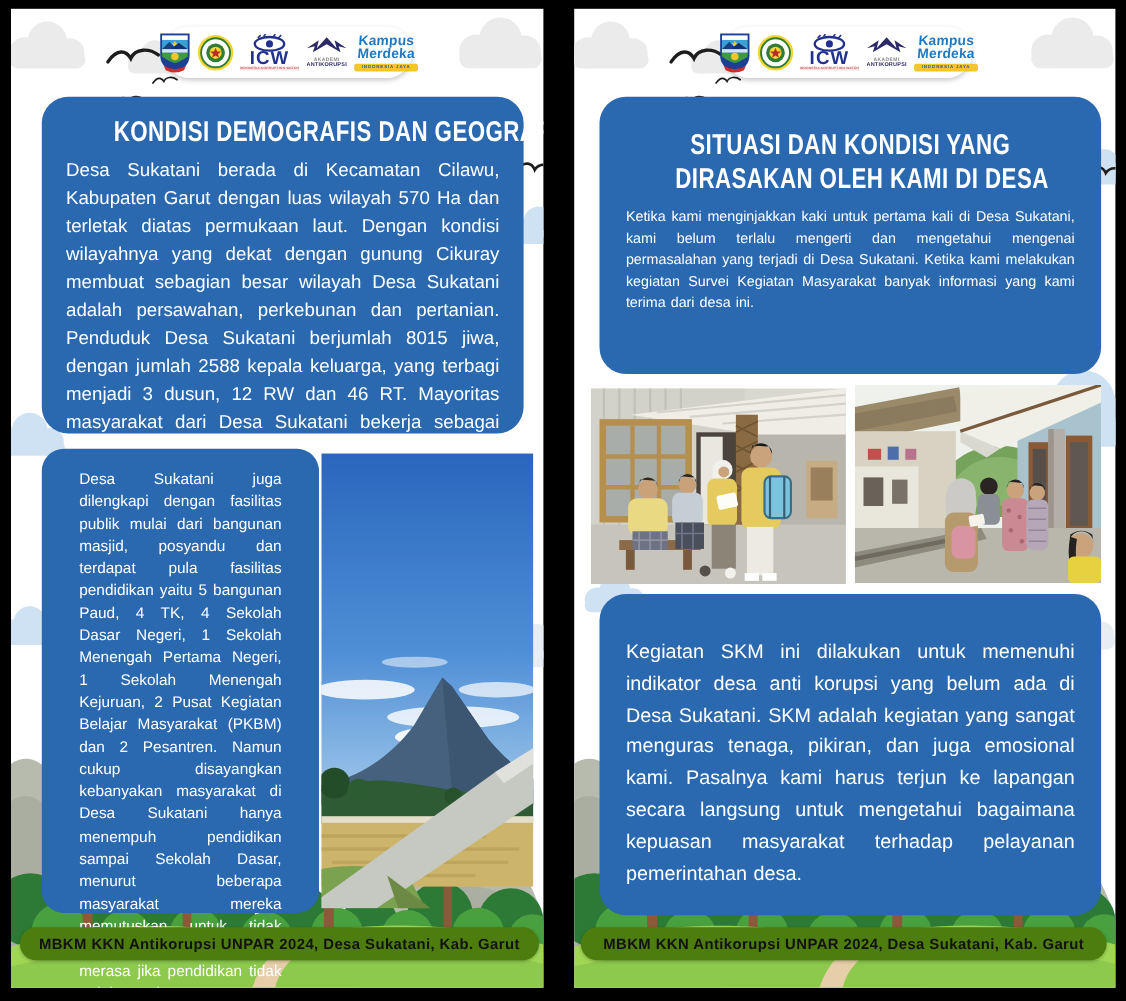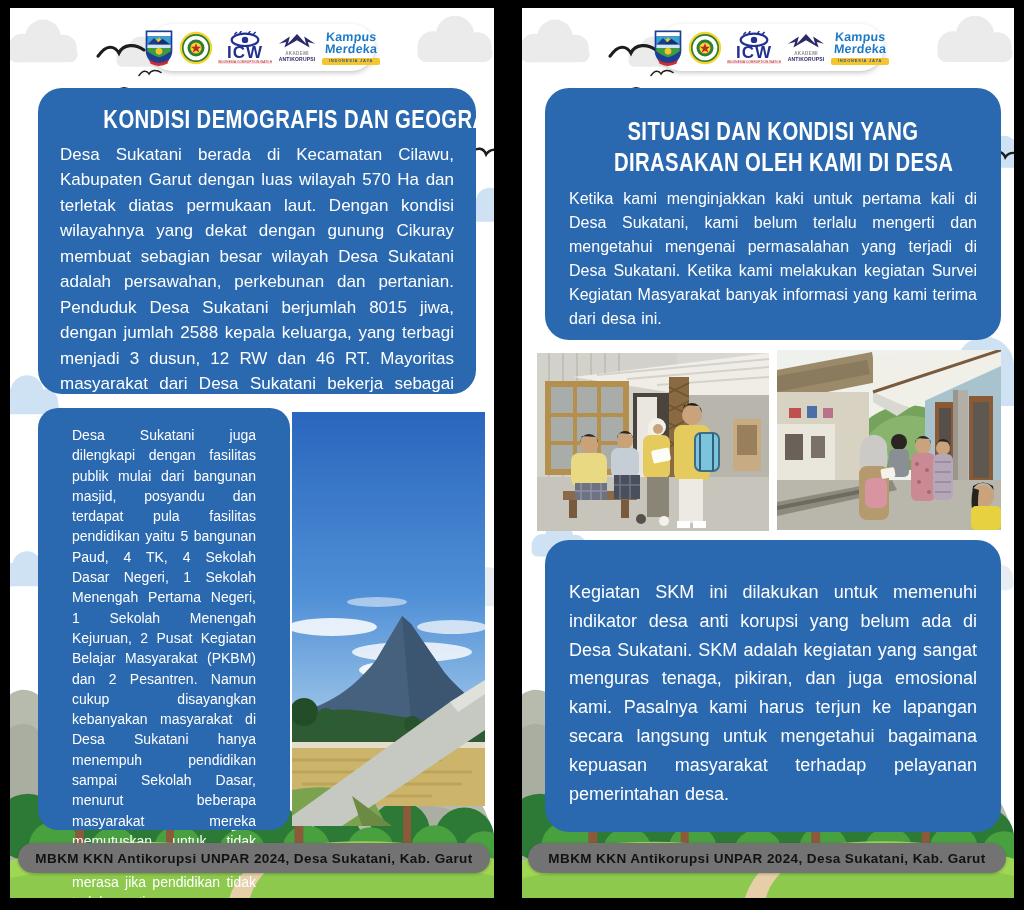--- a/index.html
+++ b/index.html
@@ -38,21 +38,21 @@
   .box-body{color:#fff;text-align:justify;}
 
   
   .photo{position:absolute;z-index:4;overflow:hidden;}
   .photo svg{display:block;}
 
   
   .landscape{position:absolute;left:0;bottom:0;width:100%;height:295px;z-index:2;}
 
   
-  .footer-pill{position:absolute;bottom:25px;height:30px;background:#737373;border-radius:16px;z-index:6;
+  .footer-pill{position:absolute;bottom:25px;height:30px;background:#4d7c0f;border-radius:16px;z-index:6;
                display:flex;align-items:center;justify-content:center;font-weight:700;font-size:13.5px;
                color:#121212;letter-spacing:.4px;box-shadow:0 1px 3px rgba(0,0,0,.25);white-space:nowrap;}
 </style>
 </head>
 <body>
 
 <div class="canvas">
 
   <div class="panel left">
 
@@ -372,21 +372,21 @@
       <span class="logo-item">
         <span class="km-word">Kampus</span>
         <span class="km-word">Merdeka</span>
         <span class="km-bar">INDONESIA JAYA</span>
       </span>
     </div>
 
     <div class="bluebox" style="left:23px;top:80px;width:456px;height:252px;padding:28px 24px">
       <div class="box-title">SITUASI DAN KONDISI YANG</div>
       <div class="box-title">DIRASAKAN OLEH KAMI DI DESA</div>
-      <div class="box-body" style="font-size:16px;line-height:1.5;margin-top:10px;word-spacing:1px">Ketika kami menginjakkan kaki untuk pertama kali di Desa Sukatani, kami belum terlalu mengerti dan mengetahui mengenai permasalahan yang terjadi di Desa Sukatani. Ketika kami melakukan kegiatan Survei Kegiatan Masyarakat banyak informasi yang kami terima dari desa ini.</div>
+      <div class="box-body" style="font-size:13px;line-height:1.5;margin-top:10px;word-spacing:1px">Ketika kami menginjakkan kaki untuk pertama kali di Desa Sukatani, kami belum terlalu mengerti dan mengetahui mengenai permasalahan yang terjadi di Desa Sukatani. Ketika kami melakukan kegiatan Survei Kegiatan Masyarakat banyak informasi yang kami terima dari desa ini.</div>
     </div>
 
     <div class="photo" style="left:15px;top:345px;width:232px;height:178px">
       <svg width="232" height="178" viewBox="0 0 232 178" preserveAspectRatio="none">
         <rect width="232" height="178" fill="#d8d7d0"></rect>
         <rect x="0" y="0" width="140" height="130" fill="#d3d2ca"></rect>
         <g stroke="#c2c1b8" stroke-width="2">
             <path d="M12,0 V128 M26,0 V128 M40,0 V128 M54,0 V128 M68,0 V128 M82,0 V128"></path>
           </g>
         <polygon points="36,24 232,0 232,58 150,42" fill="#efede6"></polygon>

